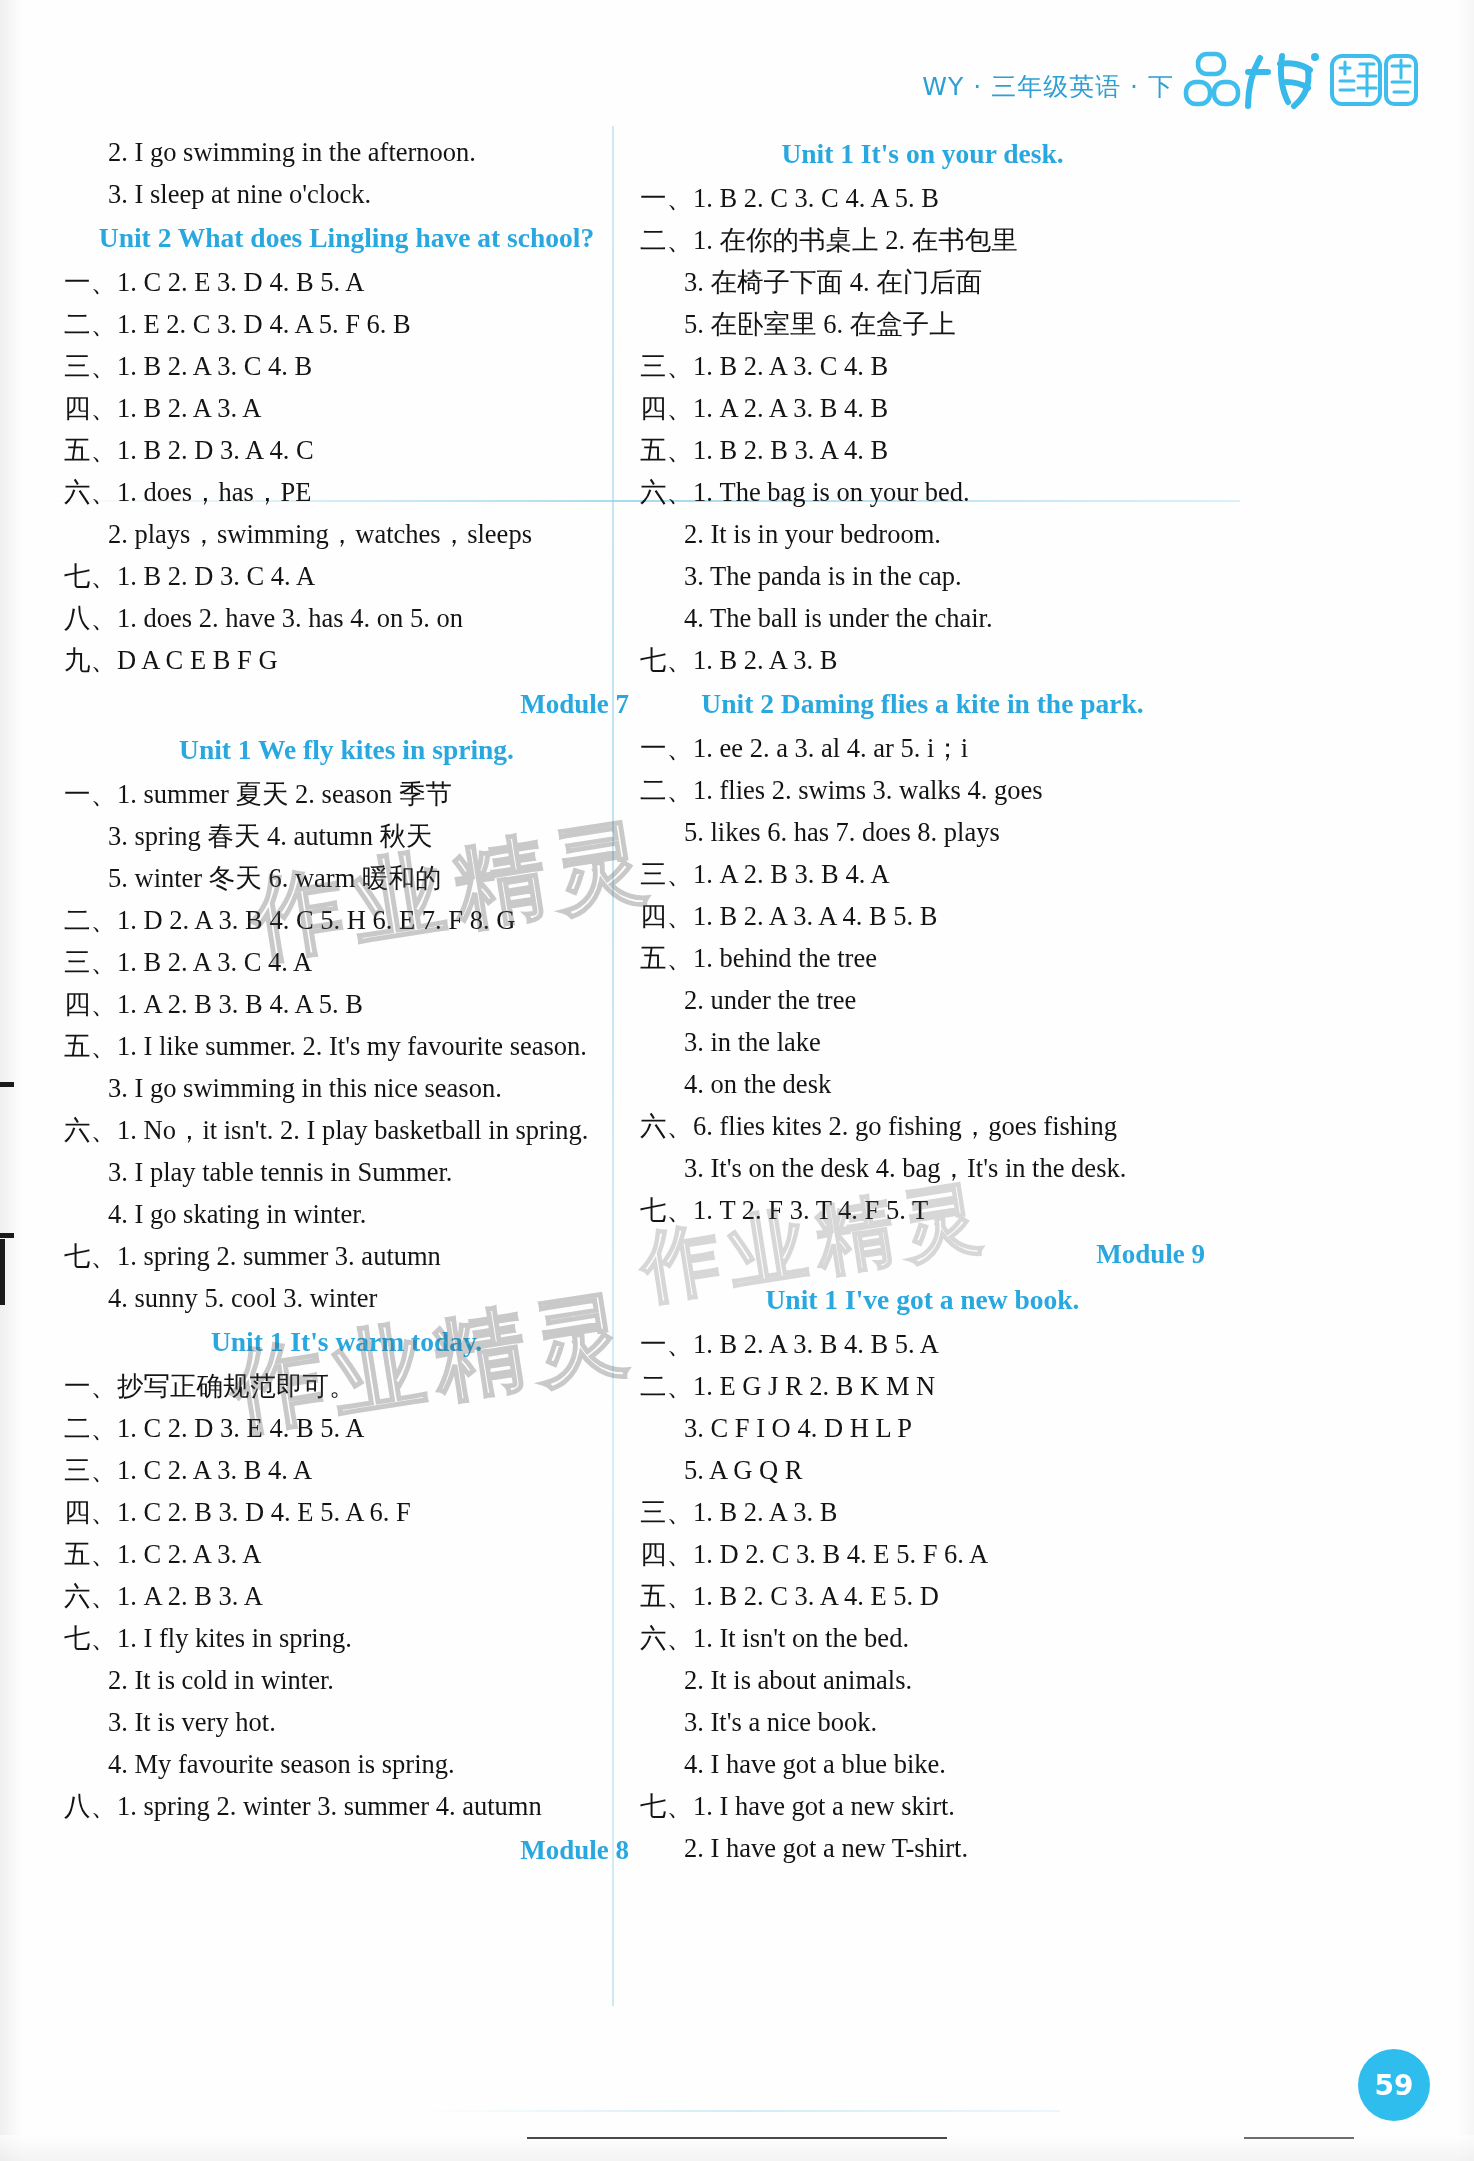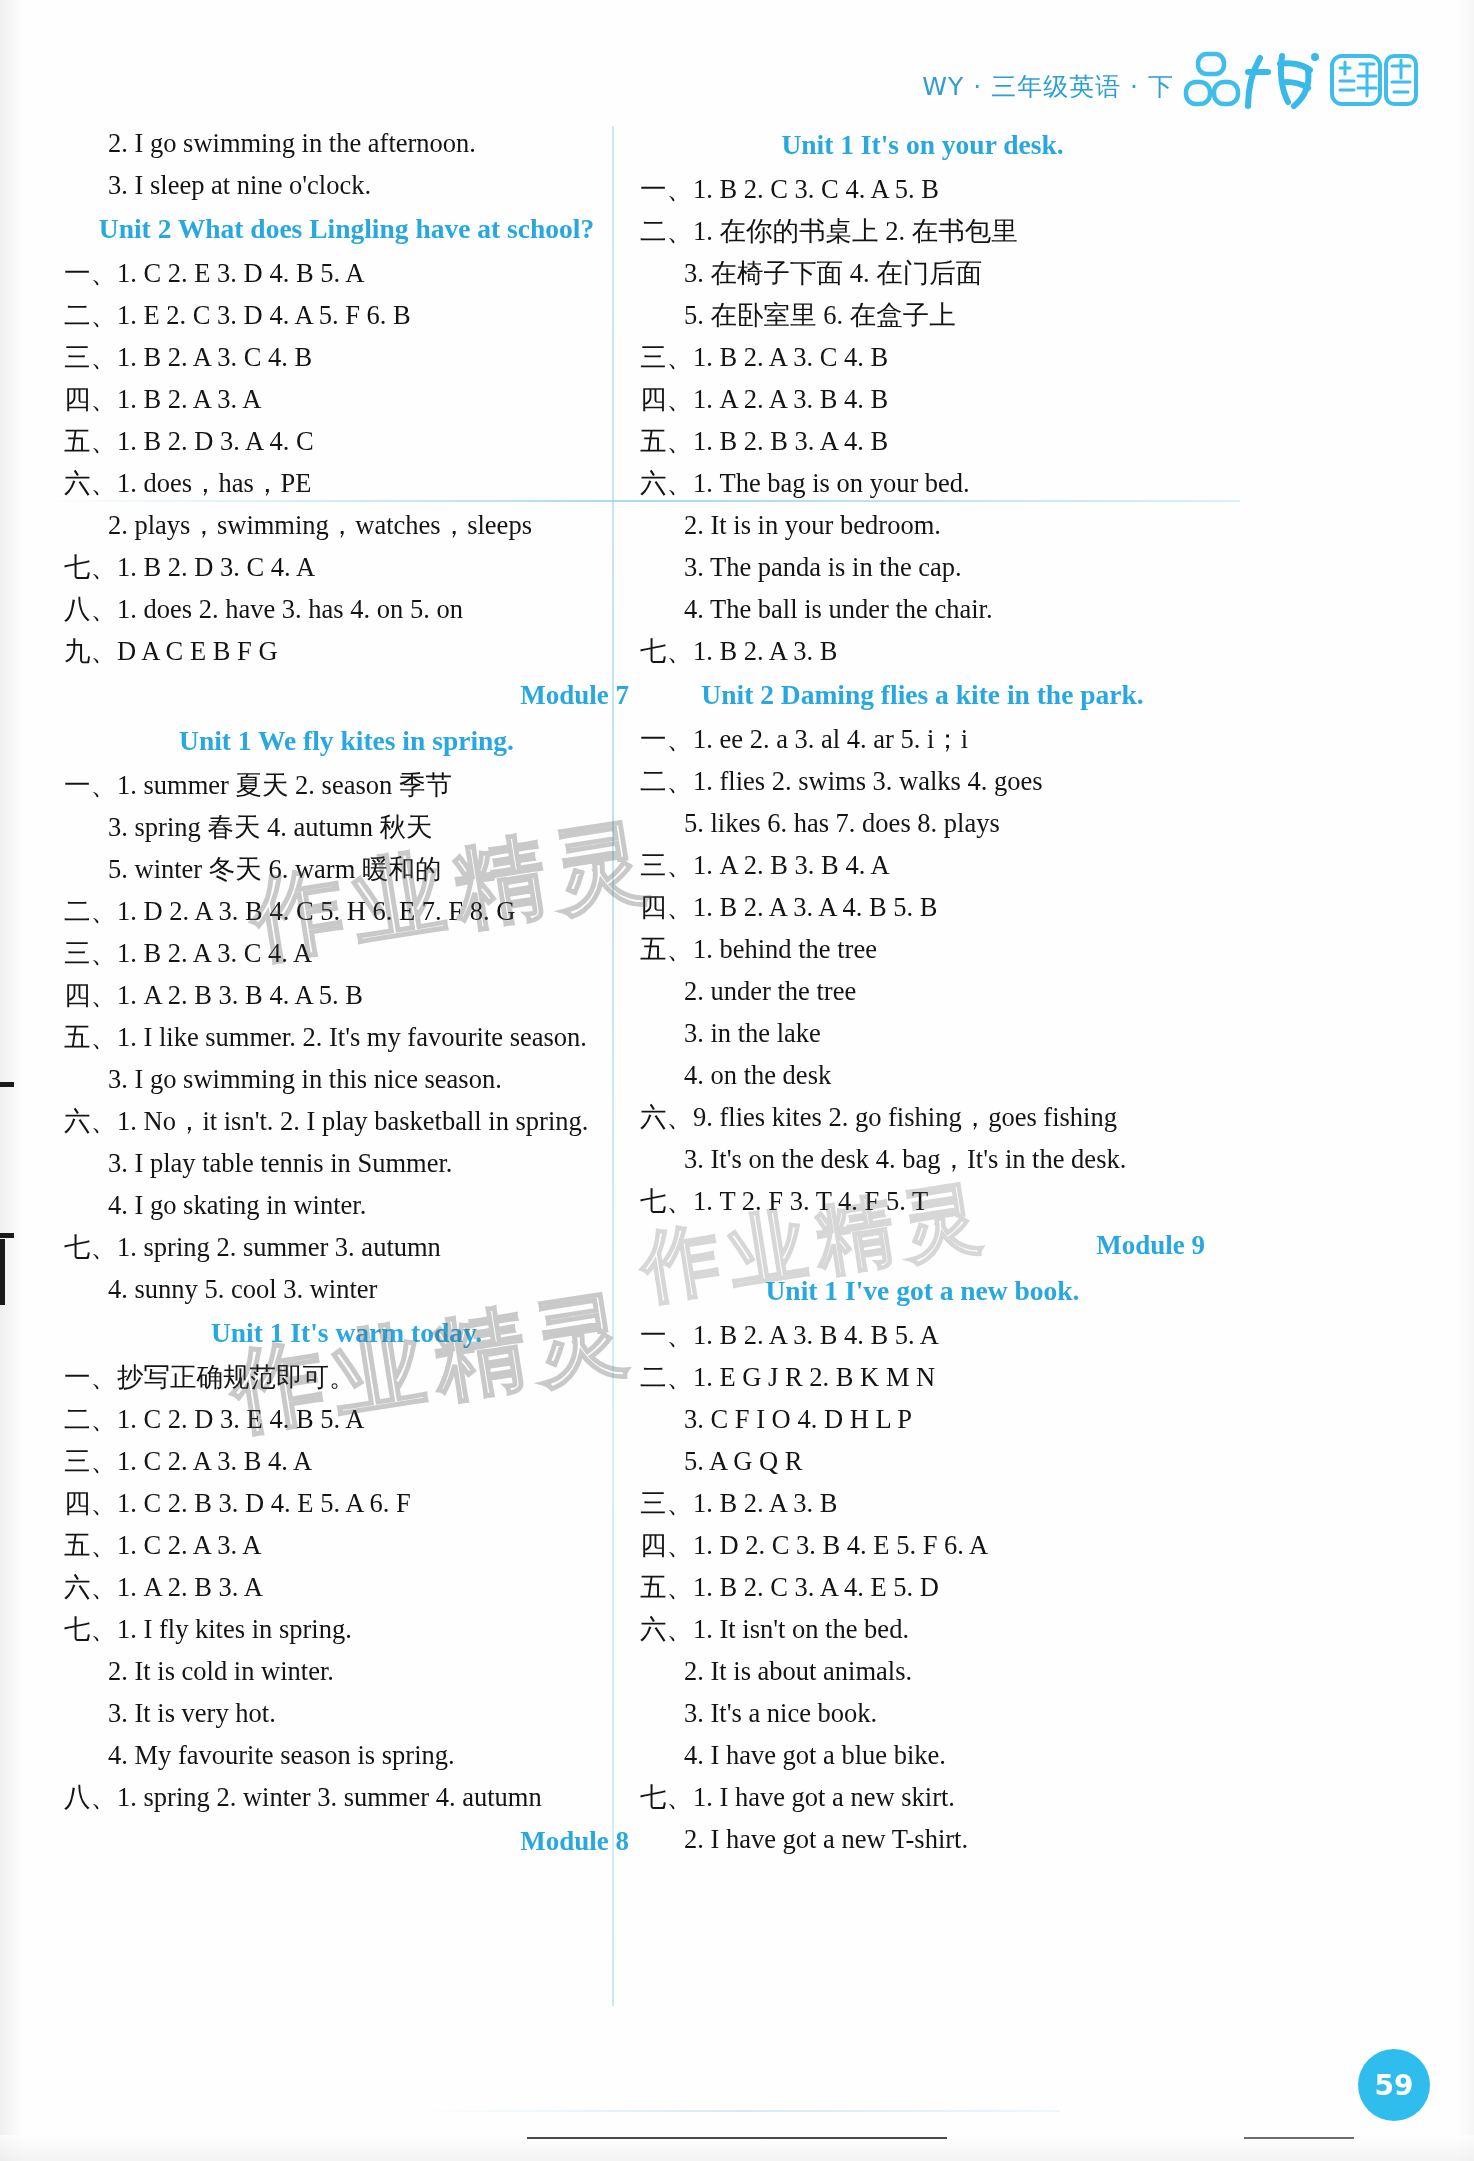--- a/index.html
+++ b/index.html
@@ -34,21 +34,21 @@
     position:absolute;right:300px;top:18px;
     font-family:"DejaVu Sans", sans-serif;
     font-size:25px;letter-spacing:1px;color:#2e9fd4;white-space:nowrap;
   }
   .logo{
     position:absolute;right:52px;top:-4px;width:240px;height:72px;
   }
   .logo svg{display:block;}
 
   
-  .col{position:absolute;top:122px;width:565px;}
+  .col{position:absolute;top:131px;width:565px;}
   .col-left{left:64px;}
   .col-right{left:640px;}
   .divider{
     position:absolute;left:612px;top:126px;width:2px;height:1880px;
     background:linear-gradient(to bottom,#cfe9f2,#bfe3ef 35%,#d7eef6 70%,#cfe9f2);
   }
 
   .line{
     font-size:26.5px;line-height:42px;white-space:nowrap;
     padding-left:0;
@@ -221,21 +221,21 @@
       <div class="title-unit">Unit 2    Daming flies a kite in the park.</div>
       <div class="line">一、1. ee   2. a   3. al   4. ar   5. i；i</div>
       <div class="line">二、1. flies   2. swims   3. walks   4. goes</div>
       <div class="line ind">5. likes   6. has   7. does   8. plays</div>
       <div class="line">三、1. A   2. B   3. B   4. A</div>
       <div class="line">四、1. B   2. A   3. A   4. B   5. B</div>
       <div class="line">五、1. behind the tree</div>
       <div class="line ind">2. under the tree</div>
       <div class="line ind">3. in the lake</div>
       <div class="line ind">4. on the desk</div>
-      <div class="line">六、9. flies kites   2. go fishing，goes fishing</div>
+      <div class="line">六、6. flies kites   2. go fishing，goes fishing</div>
       <div class="line ind">3. It's on the desk   4. bag，It's in the desk.</div>
       <div class="line">七、1. T   2. F   3. T   4. F   5. T</div>
       <div class="title-mod">Module 9</div>
       <div class="title-unit">Unit 1    I've got a new book.</div>
       <div class="line">一、1. B   2. A   3. B   4. B   5. A</div>
       <div class="line">二、1. E   G   J   R   2. B   K   M   N</div>
       <div class="line ind">3. C   F   I   O   4. D   H   L   P</div>
       <div class="line ind">5. A   G   Q   R</div>
       <div class="line">三、1. B   2. A   3. B</div>
       <div class="line">四、1. D   2. C   3. B   4. E   5. F   6. A</div>

